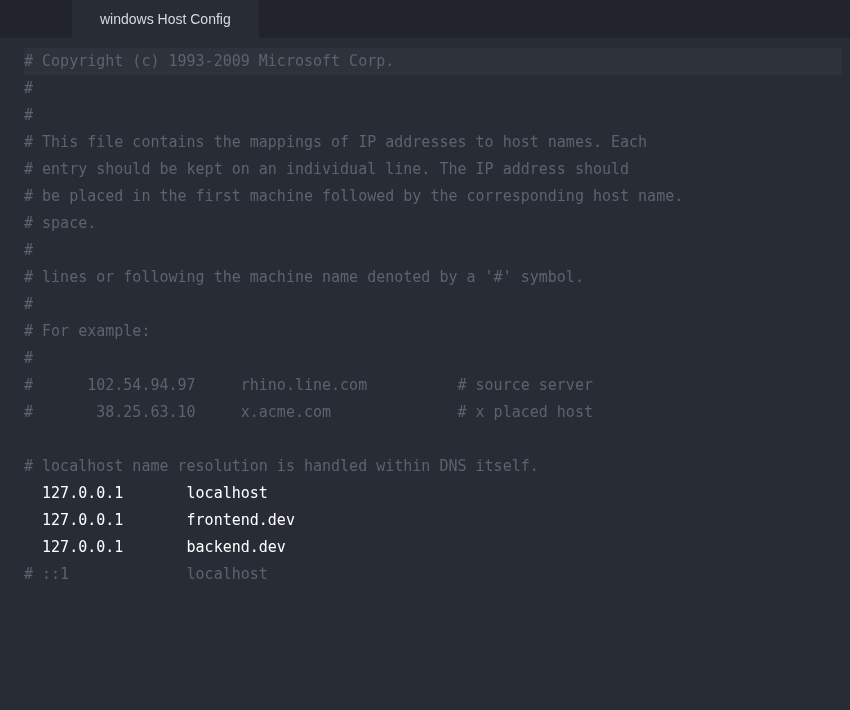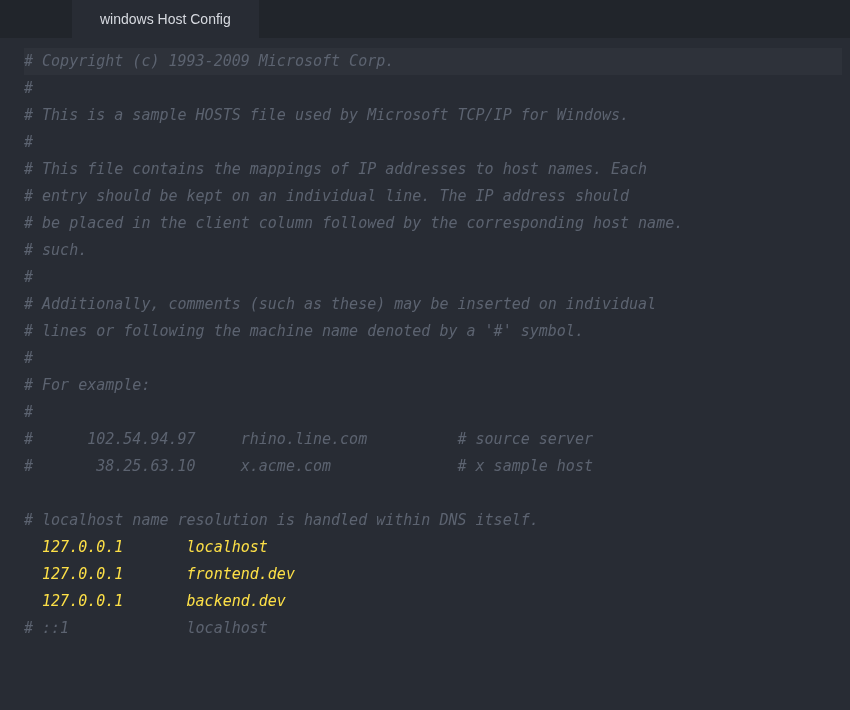--- a/index.html
+++ b/index.html
@@ -51,31 +51,30 @@
       text-align: right;
       color: #3e4451;
       padding-right: 4px;
       user-select: none;
     }
     .gutter .ln,
     .code .line {
       height: 27px;
       line-height: 27px;
       white-space: pre;
-      font-style: italic;
     }
     .code {
       flex: 1;
       color: #5c6370;
     }
     .line.highlight {
       background: rgba(255,255,255,0.03);
     }
     .entry {
-      color: #fde047;
+      color: #ffffff;
     }
   </style>
 </head>
 <body>
 
 <div class="tab-bar">
   <div class="tab-spacer-left"></div>
   <div class="tab">
     <span>windows Host Config</span>
   </div>
@@ -104,34 +103,32 @@
       <div class="ln"></div>
       <div class="ln"></div>
       <div class="ln"></div>
       <div class="ln"></div>
       <div class="ln"></div>
       <div class="ln"></div>
     </div>
   <div class="code" id="code">
       <div class="line highlight"># Copyright (c) 1993-2009 Microsoft Corp.</div>
       <div class="line">#</div>
-      <div class="line"># This is a sample HOSTS file used by Microsoft TCP/IP for Windows.</div>
       <div class="line">#</div>
       <div class="line"># This file contains the mappings of IP addresses to host names. Each</div>
       <div class="line"># entry should be kept on an individual line. The IP address should</div>
-      <div class="line"># be placed in the client column followed by the corresponding host name.</div>
-      <div class="line"># such.</div>
+      <div class="line"># be placed in the first machine followed by the corresponding host name.</div>
+      <div class="line"># space.</div>
       <div class="line">#</div>
-      <div class="line"># Additionally, comments (such as these) may be inserted on individual</div>
       <div class="line"># lines or following the machine name denoted by a '#' symbol.</div>
       <div class="line">#</div>
       <div class="line"># For example:</div>
       <div class="line">#</div>
       <div class="line">#      102.54.94.97     rhino.line.com          # source server</div>
-      <div class="line">#       38.25.63.10     x.acme.com              # x sample host</div>
+      <div class="line">#       38.25.63.10     x.acme.com              # x placed host</div>
       <div class="line"></div>
       <div class="line"># localhost name resolution is handled within DNS itself.</div>
       <div class="line entry">  127.0.0.1       localhost</div>
       <div class="line entry">  127.0.0.1       frontend.dev</div>
       <div class="line entry">  127.0.0.1       backend.dev</div>
       <div class="line"># ::1             localhost</div>
     </div>
 </div>
 
 </body></html>

